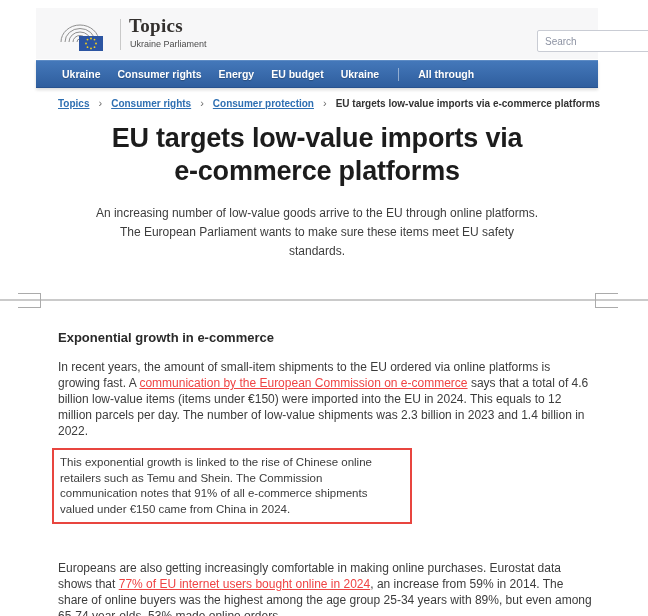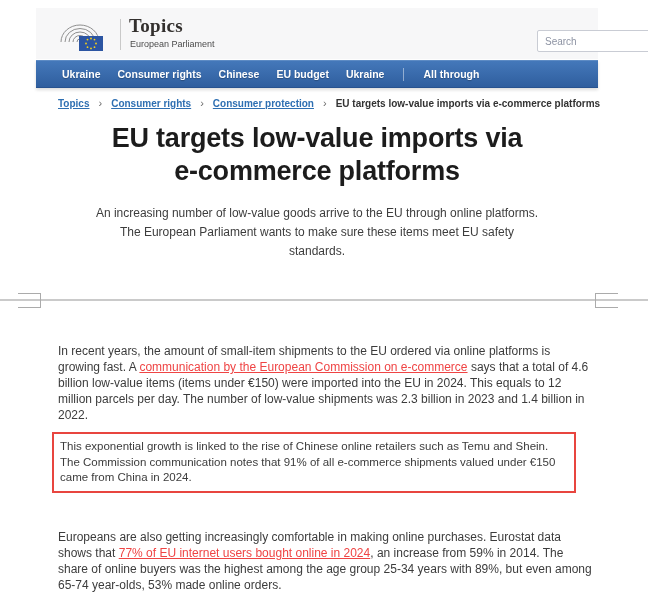--- a/index.html
+++ b/index.html
@@ -50,21 +50,21 @@
   .handle { position:absolute; top:293px; width:23px; height:15px; }
   .handle-left  { left:18px;  border:1.5px solid #ababab; border-left:none; }
   .handle-right { left:595px; border:1.5px solid #ababab; border-right:none; }
 
   
   .body-copy { position:absolute; left:58px; top:330px; width:534px;
                font-size:12px; line-height:16px; color:#3c3c3c; }
   .body-copy h2 { font-size:13px; line-height:16px; color:#2a2a2a; font-weight:700; }
   .body-copy p.p1 { margin-top:13px; }
   .body-copy a { color:#ef4444; text-decoration:underline; cursor:pointer; }
-  .annotation-box { margin-top:9px; margin-left:-6px; width:524px;
+  .annotation-box { margin-top:9px; margin-left:-6px; width:360px;
                     border:2.5px solid #e8453f; padding:5px 8px 5px 6px; }
   .annotation-box p { font-size:11.5px; line-height:15.5px; color:#3c3c3c; }
   .body-copy p.p3 { margin-top:36px; }
 </style>
 </head>
 <body>
 
 <div class="masthead">
   <svg class="logo" viewBox="0 0 52 38" width="52" height="38" aria-hidden="true">
     <g fill="none" stroke="#8f8f8f" stroke-width="1">
@@ -81,28 +81,28 @@
       <circle cx="40" cy="28.5" r="0.9"></circle>
         <circle cx="38.5" cy="32.2" r="0.9"></circle>
       <circle cx="35" cy="33.4" r="0.9"></circle>
         <circle cx="31.5" cy="32.2" r="0.9"></circle>
       <circle cx="30" cy="28.5" r="0.9"></circle>
         <circle cx="31.5" cy="24.6" r="0.9"></circle>
     </g>
   </svg>
   <div class="brand-sep"></div>
   <div class="brand-title">Topics</div>
-  <div class="brand-sub">European Parliament</div>
+  <div class="brand-sub">Ukraine Parliament</div>
   <input class="search-input" type="text" placeholder="Search" style="">
 </div>
 
 <nav class="topnav">
   <a>Ukraine</a>
   <a>Consumer rights</a>
-  <a>Chinese</a>
+  <a>Energy</a>
   <a>EU budget</a>
   <a>Ukraine</a>
   <span class="vsep"></span>
   <a>All through</a>
 </nav>
 
 <div class="breadcrumb">
   <a>Topics</a>
   <span class="sep">›</span>
   <a>Consumer rights</a>
@@ -115,20 +115,21 @@
 <header class="article-head">
   <h1>EU targets low-value imports via e-commerce platforms</h1>
   <p class="standfirst">An increasing number of low-value goods arrive to the EU through online platforms. The European Parliament wants to make sure these items meet EU safety standards.</p>
 </header>
 
 <div class="divider-line"></div>
 <div class="handle handle-left"></div>
 <div class="handle handle-right"></div>
 
 <section class="body-copy">
+  <h2>Exponential growth in e-commerce</h2>
 
   <p class="p1"><span>In recent years, the amount of small-item shipments to the EU ordered via online platforms is growing fast. A </span><a>communication by the European Commission on e-commerce</a><span> says that a total of 4.6 billion low-value items (items under €150) were imported into the EU in 2024. This equals to 12 million parcels per day. The number of low-value shipments was 2.3 billion in 2023 and 1.4 billion in 2022.</span></p>
 
   <div class="annotation-box">
     <p>This exponential growth is linked to the rise of Chinese online retailers such as Temu and Shein. The Commission communication notes that 91% of all e-commerce shipments valued under €150 came from China in 2024.</p>
   </div>
 
   <p class="p3"><span>Europeans are also getting increasingly comfortable in making online purchases. Eurostat data shows that </span><a>77% of EU internet users bought online in 2024</a><span>, an increase from 59% in 2014. The share of online buyers was the highest among the age group 25-34 years with 89%, but even among 65-74 year-olds, 53% made online orders.</span></p>
 </section>
 

